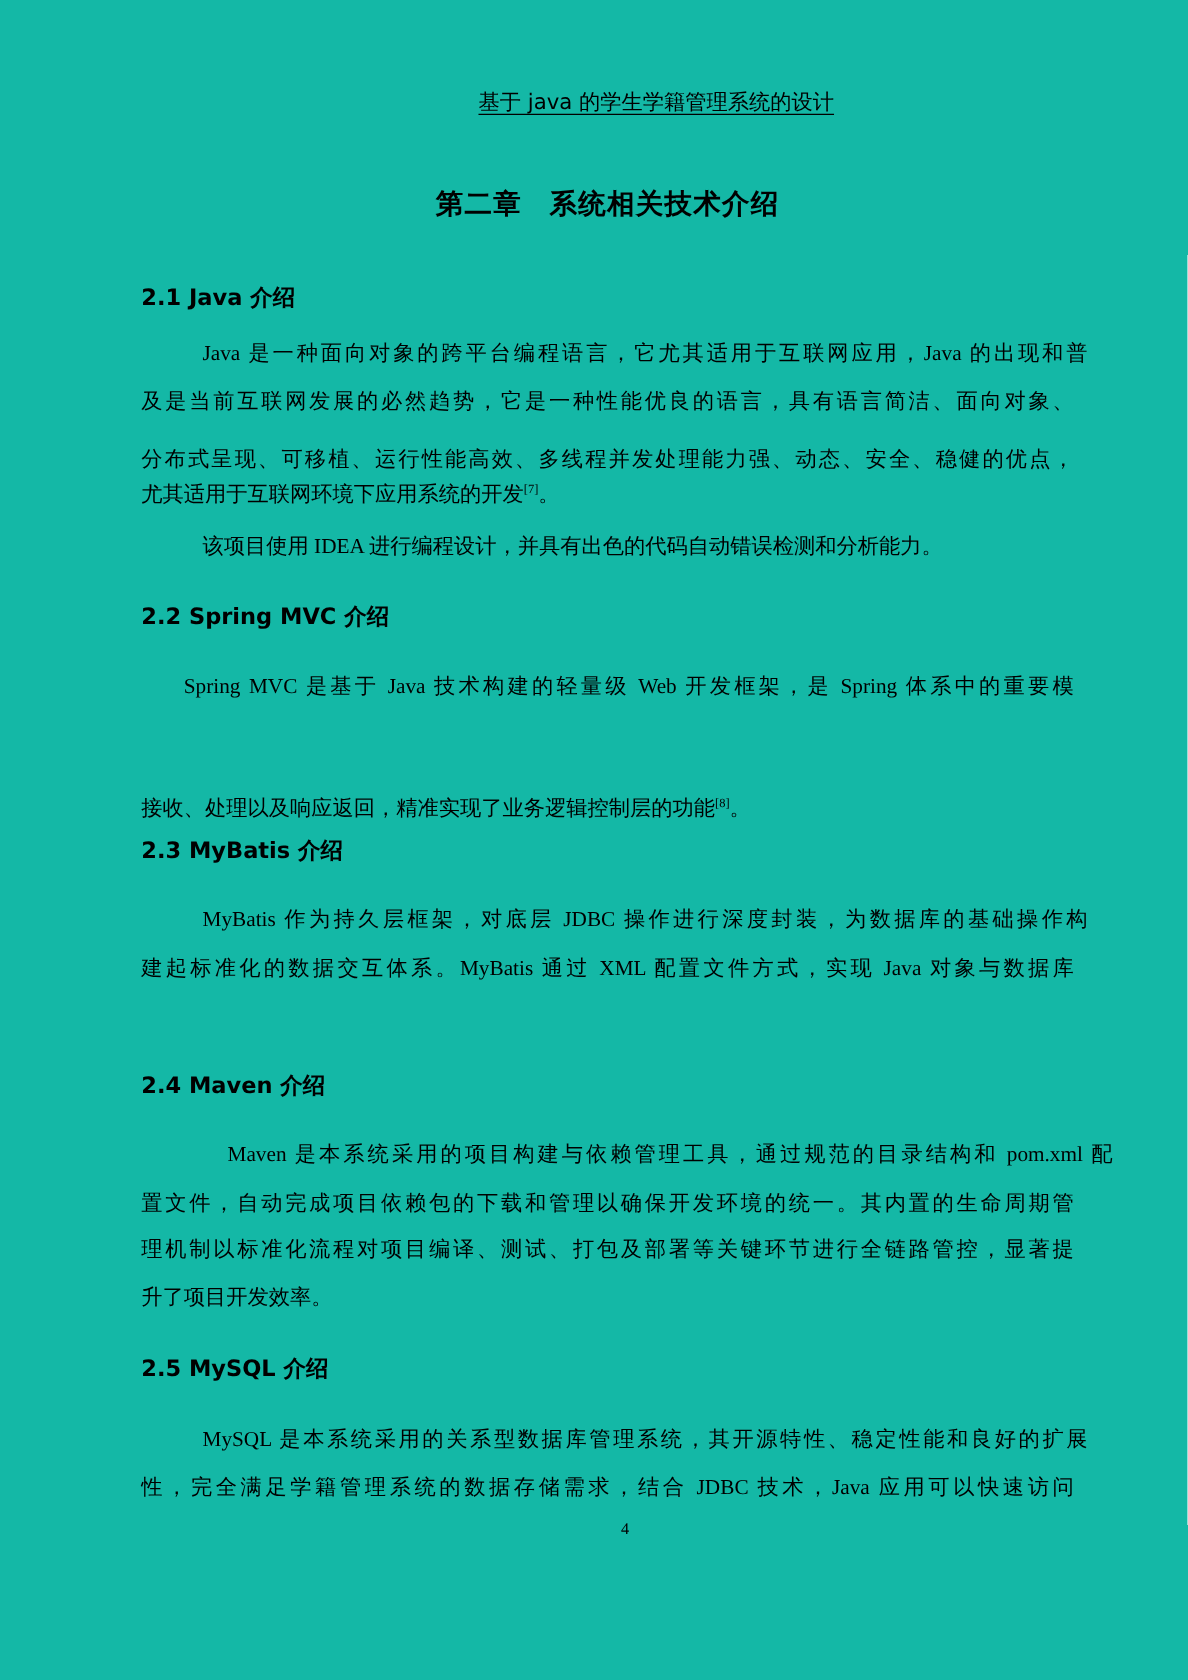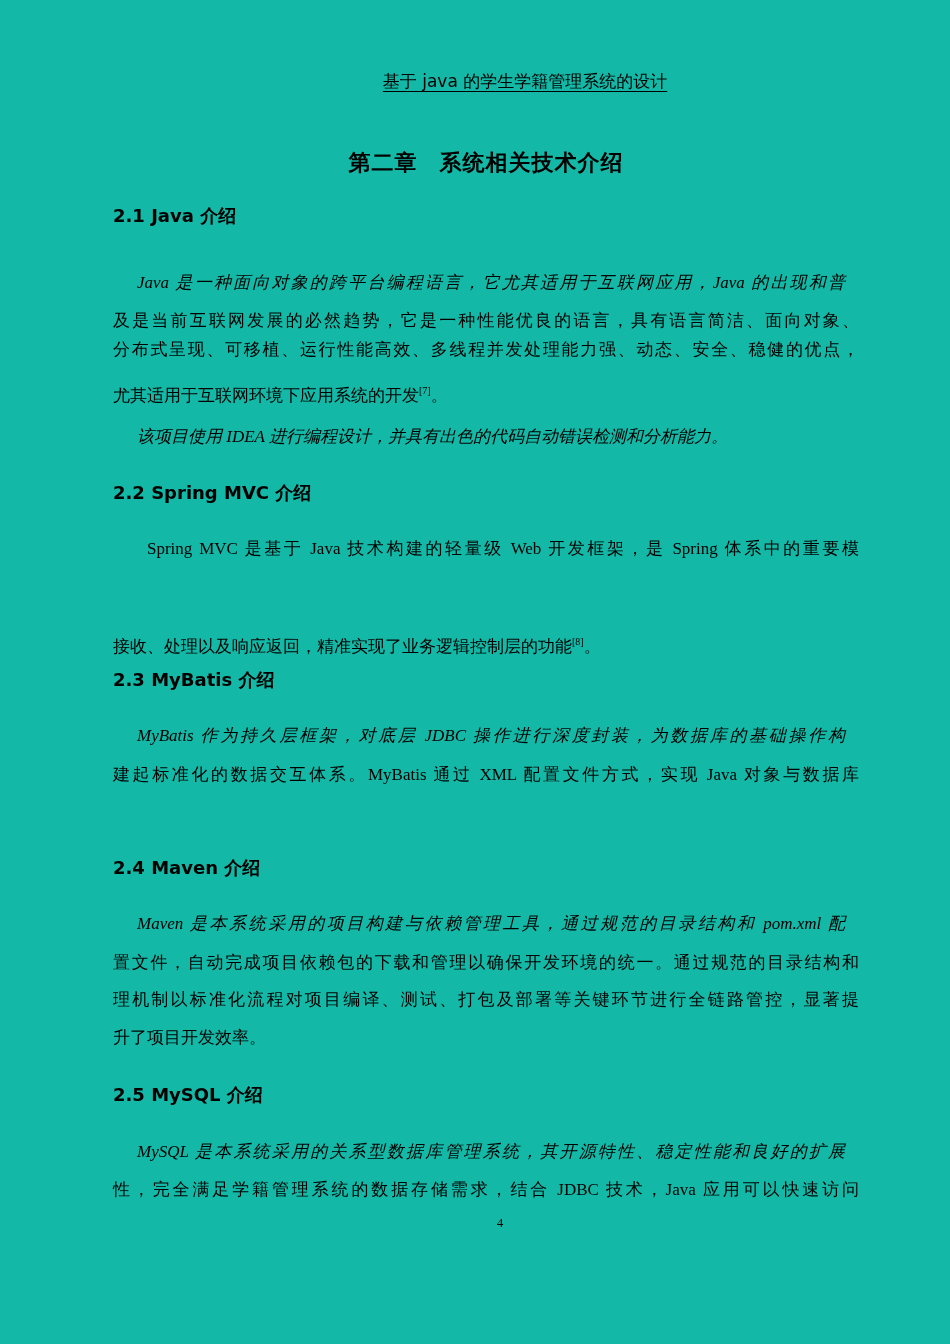--- a/index.html
+++ b/index.html
@@ -18,59 +18,59 @@
     .section-heading {
       position: absolute; left: 113px;
       font-family: "DejaVu Sans", sans-serif; font-size: 18px; font-weight: bold;
     }
     .line {
       position: absolute; left: 113px; width: 746px;
       font-family: "Liberation Serif", "DejaVu Serif", serif; font-size: 17px;
       white-space: nowrap; text-align: justify; text-align-last: justify;
     }
     .line.last { text-align-last: left; }
-    .line.indent { left: 137px; width: 708px; font-style: italic; }
+    .line.indent { left: 162px; width: 708px; }
     .line.indent-small { left: 147px; width: 712px; }
     sup { font-size: 10px; vertical-align: super; line-height: 0; }
     .page-number {
       position: absolute; top: 1215px; left: 0; width: 1000px; text-align: center;
       font-family: "Liberation Serif", serif; font-size: 13px;
     }
   </style>
 </head>
 <body>
 
 <div class="page">
 
   <div class="running-header">
     <span>基于 java 的学生学籍管理系统的设计</span>
   </div>
 
   <div class="chapter-title">
     <span>第二章</span><span class="gap"></span><span>系统相关技术介绍</span>
   </div>
 
-  <div class="section-heading" style="top:204px;text-align:right;">2.1  Java 介绍</div>
+  <div class="section-heading" style="top:226px;text-align:right;">2.1  Java 介绍</div>
   <div class="line indent" style="top:271px;">Java 是一种面向对象的跨平台编程语言，它尤其适用于互联网应用，Java 的出现和普</div>
   <div class="line" style="top:309px;">及是当前互联网发展的必然趋势，它是一种性能优良的语言，具有语言简洁、面向对象、</div>
-  <div class="line" style="top:338px;">分布式呈现、可移植、运行性能高效、多线程并发处理能力强、动态、安全、稳健的优点，</div>
+  <div class="line" style="top:356px;">分布式呈现、可移植、运行性能高效、多线程并发处理能力强、动态、安全、稳健的优点，</div>
   <div class="line last" style="top:384px;"><span>尤其适用于互联网环境下应用系统的开发</span><sup>[7]</sup><span>。</span></div>
   <div class="line indent last" style="top:425px;">该项目使用 IDEA 进行编程设计，并具有出色的代码自动错误检测和分析能力。</div>
 
   <div class="section-heading" style="top:481px;">2.2 Spring MVC 介绍</div>
   <div class="line indent-small" style="top:537px;">Spring MVC 是基于 Java 技术构建的轻量级 Web 开发框架，是 Spring 体系中的重要模</div>
   <div class="line last" style="top:635px;"><span>接收、处理以及响应返回，精准实现了业务逻辑控制层的功能</span><sup>[8]</sup><span>。</span></div>
 
   <div class="section-heading" style="top:668px;">2.3  MyBatis 介绍</div>
   <div class="line indent" style="top:724px;">MyBatis 作为持久层框架，对底层 JDBC 操作进行深度封装，为数据库的基础操作构</div>
   <div class="line" style="top:763px;">建起标准化的数据交互体系。MyBatis 通过 XML 配置文件方式，实现 Java 对象与数据库</div>
 
   <div class="section-heading" style="top:856px;">2.4 Maven 介绍</div>
-  <div class="line indent" style="top:912px;">Maven 是本系统采用的项目构建与依赖管理工具，通过规范的目录结构和 pom.xml 配</div>
-  <div class="line" style="top:951px;">置文件，自动完成项目依赖包的下载和管理以确保开发环境的统一。通过规范的目录结构和</div>
+  <div class="line indent" style="top:912px;margin-left:20px;">Maven 是本系统采用的项目构建与依赖管理工具，通过规范的目录结构和 pom.xml 配</div>
+  <div class="line" style="top:951px;">置文件，自动完成项目依赖包的下载和管理以确保开发环境的统一。其内置的生命周期管</div>
   <div class="line" style="top:988px;">理机制以标准化流程对项目编译、测试、打包及部署等关键环节进行全链路管控，显著提</div>
   <div class="line last" style="top:1026px;">升了项目开发效率。</div>
 
   <div class="section-heading" style="top:1083px;">2.5 MySQL 介绍</div>
   <div class="line indent" style="top:1140px;">MySQL 是本系统采用的关系型数据库管理系统，其开源特性、稳定性能和良好的扩展</div>
   <div class="line" style="top:1178px;">性，完全满足学籍管理系统的数据存储需求，结合  JDBC  技术，Java  应用可以快速访问</div>
 
   <div class="page-number">4</div>
 </div>
 

